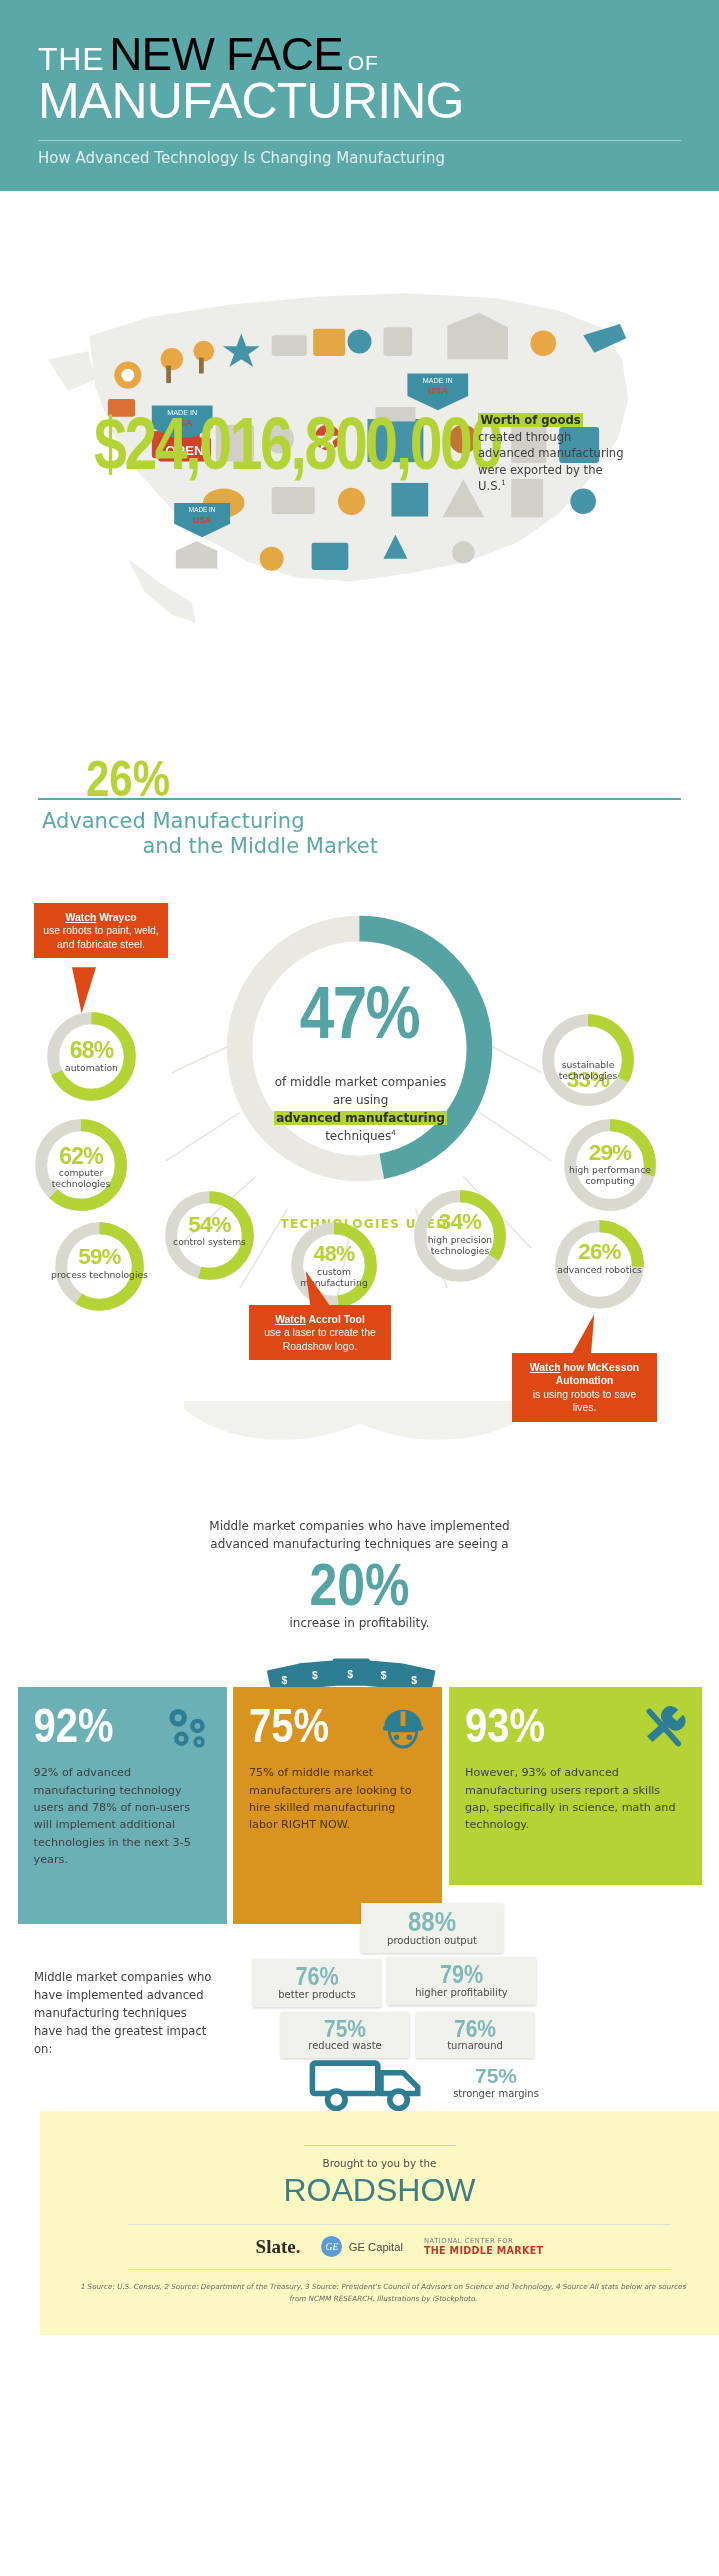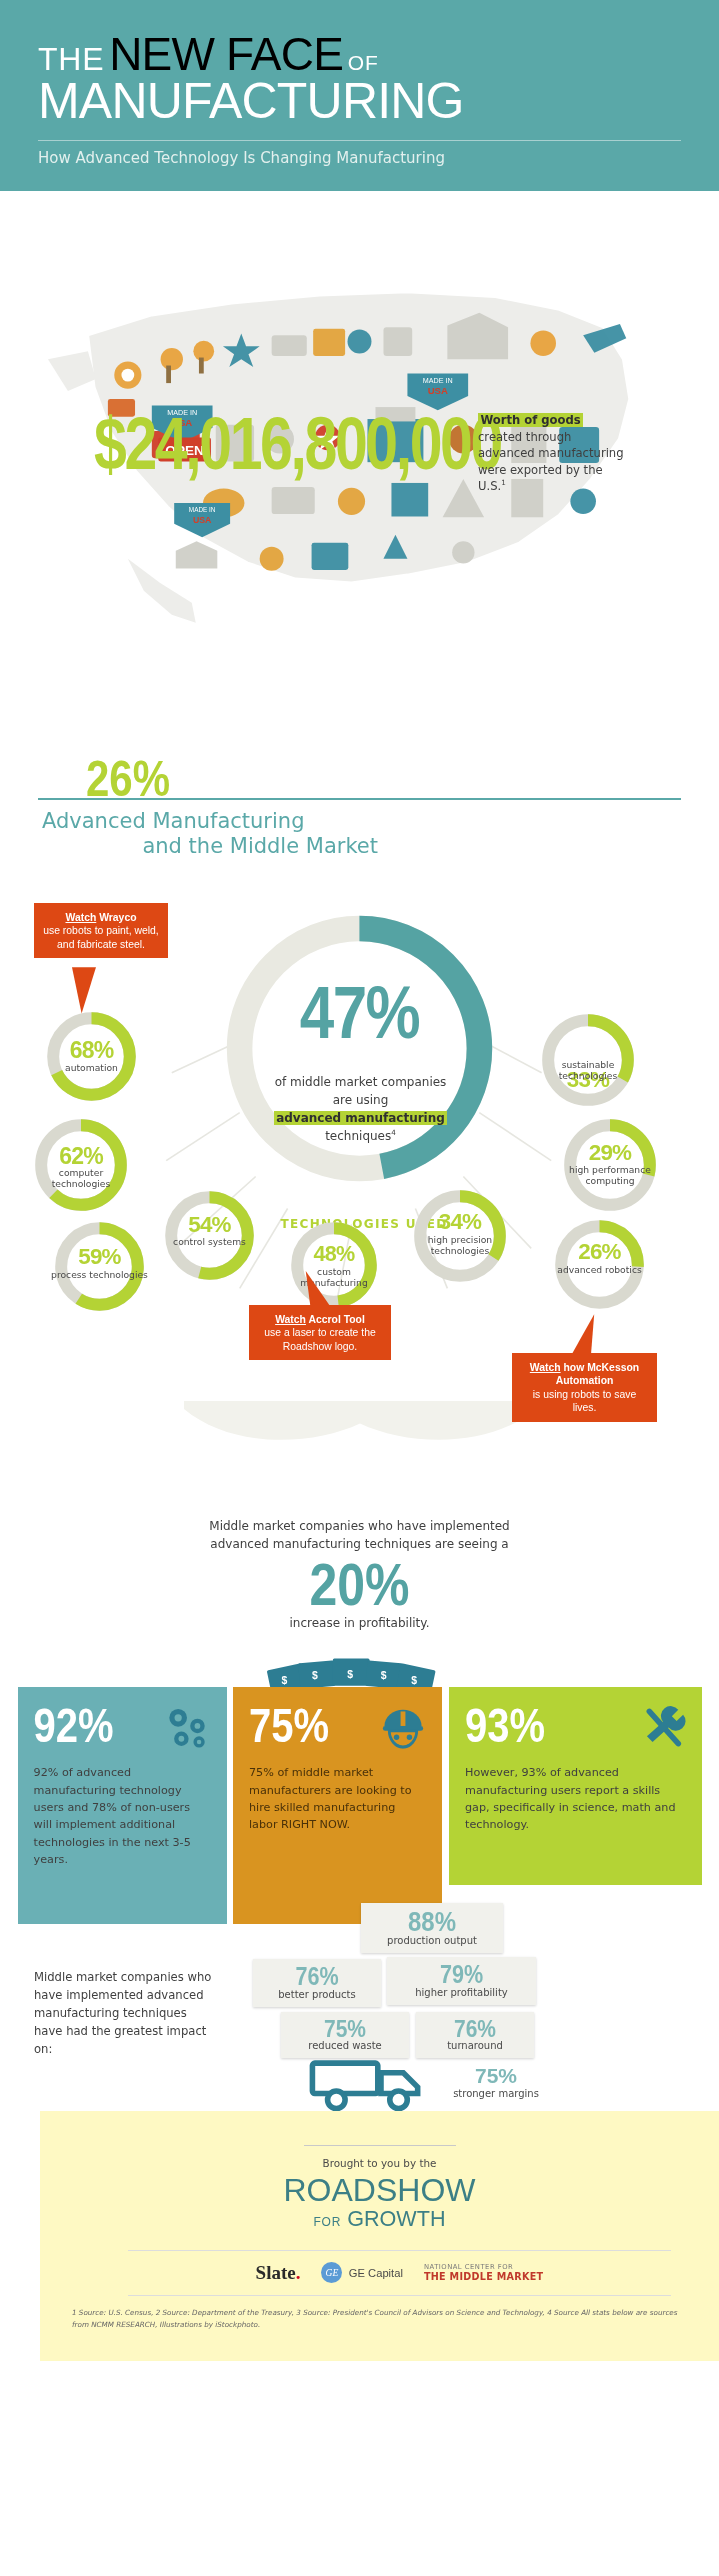--- a/index.html
+++ b/index.html
@@ -194,21 +194,21 @@
   }
   .ge-circle {
     width:21px;height:21px;border-radius:50%;background:#5b9bd5;
     color:#fff; font-size:9.6px; display:flex;align-items:center;justify-content:center;
     font-style: italic; font-family:"Liberation Serif",serif;
   }
   .ncmm { text-align:left; line-height:1.2; }
   .ncmm .t1 { font-size:6.8px; color:#7a7a7a; letter-spacing:0.5px; }
   .ncmm .t2 { font-size:9.6px; color:#c0392b; font-weight:bold; letter-spacing:0.3px; }
   .sources {
-    font-size: 7.2px; color: #666; text-align: left;
+    font-size: 7.2px; color: #666; text-align: center;
     padding: 11.2px 24px 21px 32px; line-height: 1.6; font-style: italic;
   }
 </style>
 </head>
 <body>
 
 <div class="page">
 
   <div class="header">
     <div class="hdr-line1">
@@ -561,24 +561,20 @@
     <div style="position:absolute;left:436px;top:169px;width:120px;text-align:center;">
       <span class="pv" style="font-size:21px;font-family:'Liberation Sans',sans-serif;font-weight:bold;color:#7fb8b8;display:inline-block;">75%</span>
       <span class="pl" style="font-size:10px;color:#4a4a4a;display:block;">stronger margins</span>
     </div>
   </div>
 
   <div class="footer">
     <div class="foot-rule"></div>
     <div class="brought">Brought to you by the</div>
     <div class="roadshow">ROADSHOW</div>
-    <div class="forgrowth">
-      <span class="sm">FOR</span>
-      <span>GROWTH</span>
-    </div>
 
     <div class="logos">
       <span class="slate"><span>Slate</span><span class="dot">.</span></span>
       <span class="ge">
         <span class="ge-circle">GE</span>
         <span>GE Capital</span>
       </span>
       <span class="ncmm">
         <div class="t1">NATIONAL CENTER FOR</div>
         <div class="t2">THE MIDDLE MARKET</div>

